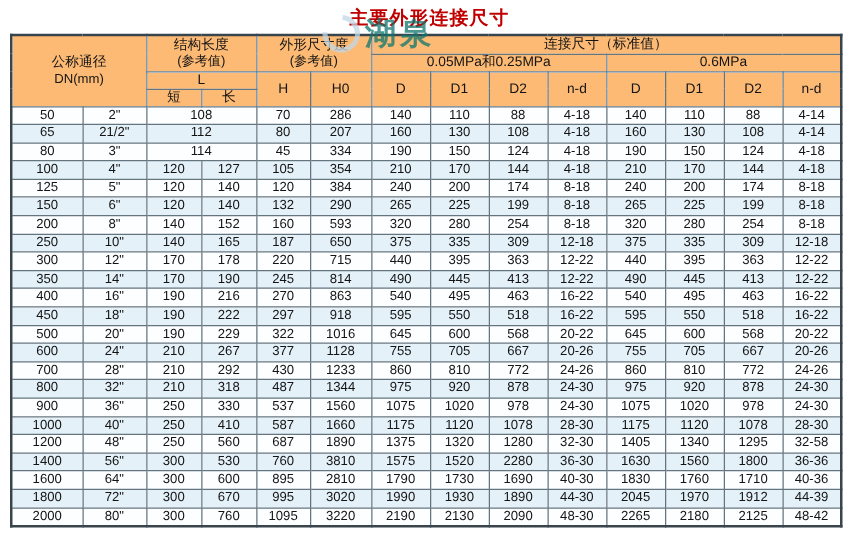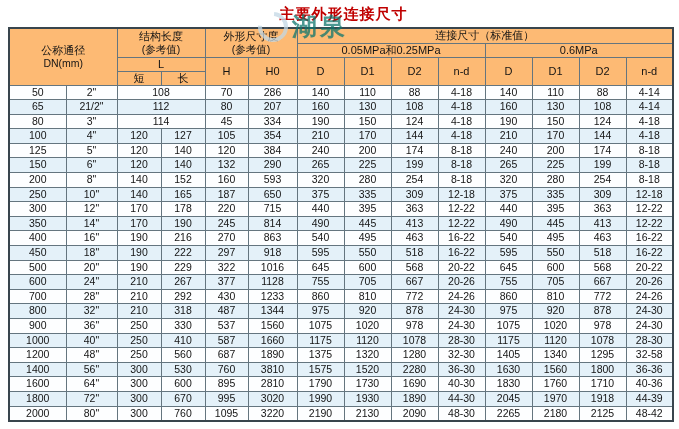--- a/index.html
+++ b/index.html
@@ -439,21 +439,21 @@
         <td>300</td>
         <td>670</td>
         <td>995</td>
         <td>3020</td>
         <td>1990</td>
         <td>1930</td>
         <td>1890</td>
         <td>44-30</td>
         <td>2045</td>
         <td>1970</td>
-        <td>1918</td>
+        <td>1912</td>
         <td>44-39</td>
       </tr>
       <tr>
         <td>2000</td>
         <td>80"</td>
         <td>300</td>
         <td>760</td>
         <td>1095</td>
         <td>3220</td>
         <td>2190</td>

